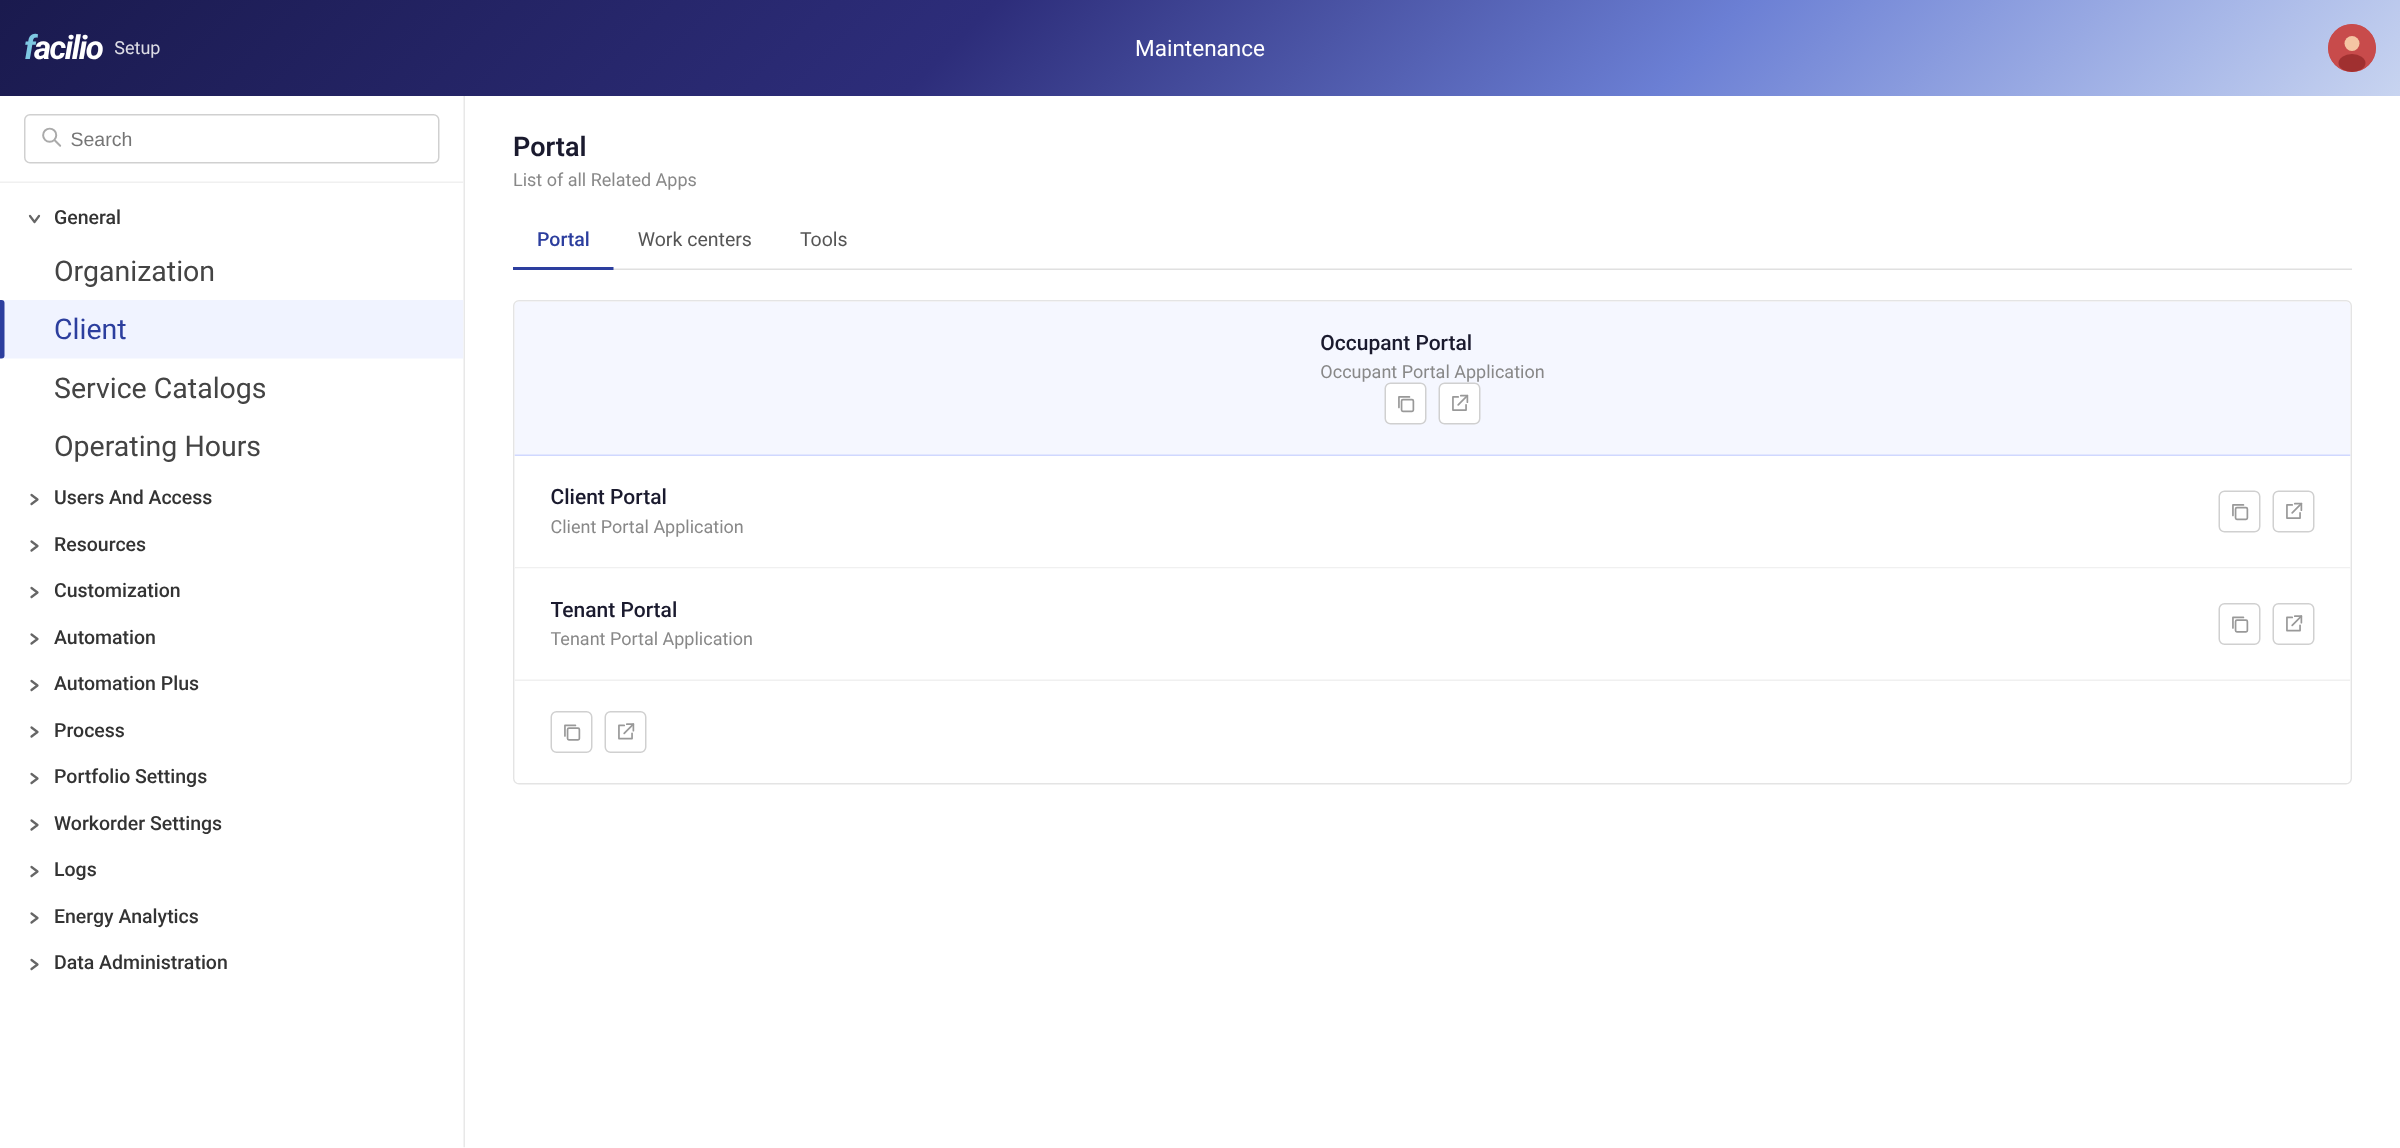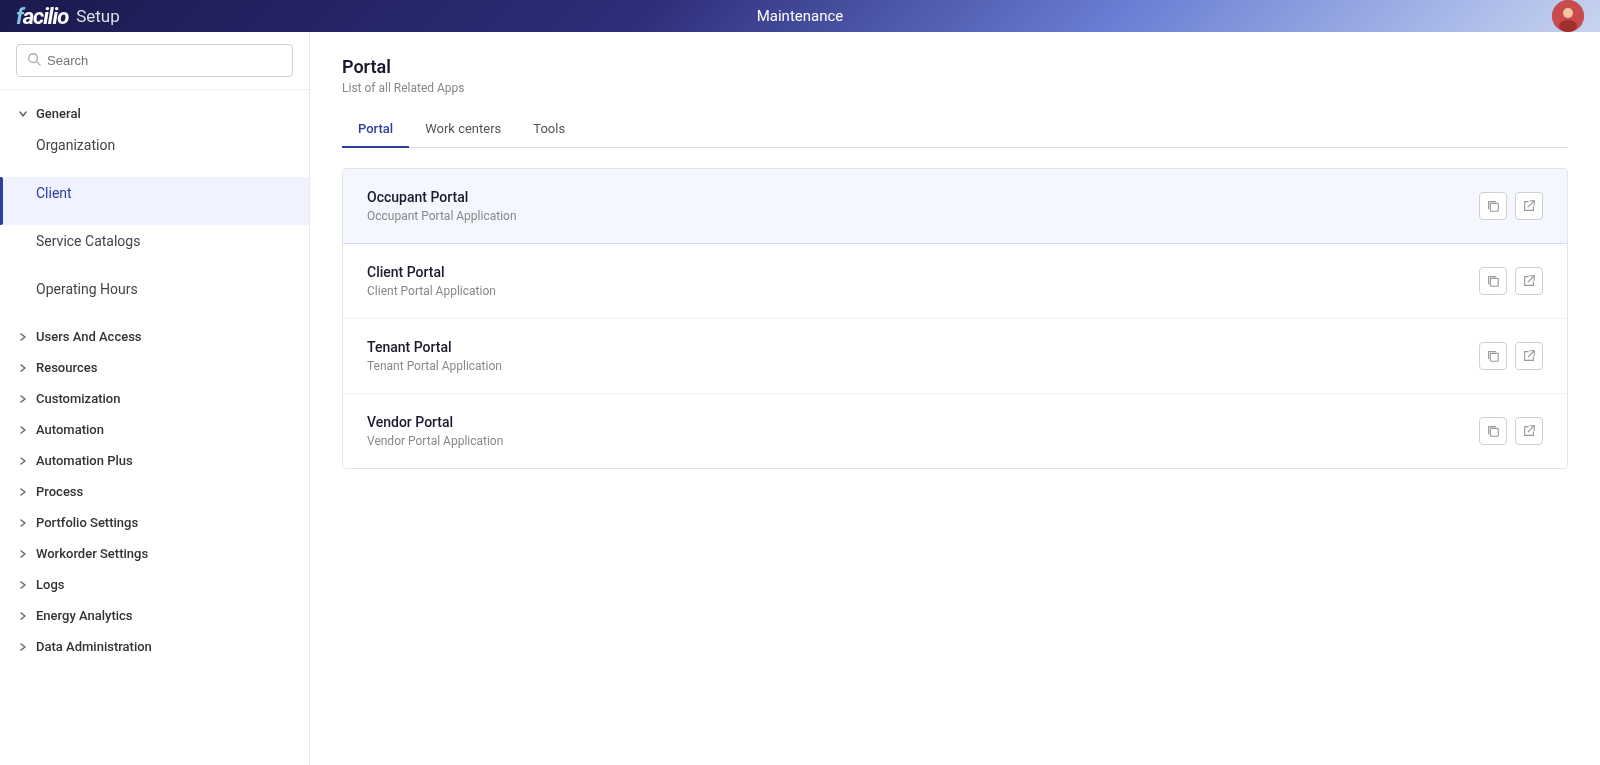--- a/index.html
+++ b/index.html
@@ -1,20 +1,20 @@
 <!DOCTYPE html>
 <html><head>
   <meta charset="utf-8">
   <style>
     * { box-sizing: border-box; margin: 0; padding: 0; }
     body { font-family: -apple-system, BlinkMacSystemFont, 'Segoe UI', Roboto, sans-serif; display: flex; flex-direction: column; height: 765px; overflow: hidden; background: #fff; }
 
     
     .topbar {
-      height: 32px;
+      height: 64px;
       background: linear-gradient(135deg, #1a1a4e 0%, #2d2d7a 40%, #6b7fd4 70%, #a8b8e8 90%, #c8d4f0 100%);
       display: flex;
       align-items: center;
       justify-content: center;
       position: relative;
       flex-shrink: 0;
     }
     .topbar-brand {
       position: absolute;
       left: 16px;
@@ -24,21 +24,21 @@
     }
     .topbar-logo {
       font-size: 22px;
       font-weight: 700;
       color: #fff;
       font-style: italic;
       letter-spacing: -1px;
     }
     .topbar-logo span { color: #7ec8e3; }
     .topbar-setup {
-      font-size: 17px;
+      font-size: 12px;
       color: rgba(255,255,255,0.85);
       font-weight: 400;
     }
     .topbar-title {
       font-size: 15px;
       color: #fff;
       font-weight: 400;
     }
     .topbar-avatar {
       position: absolute;
@@ -115,22 +115,22 @@
       align-items: center;
       justify-content: center;
       color: #666;
     }
     .nav-group-header.expanded .chevron {
       transform: rotate(90deg);
     }
 
     .nav-group-children { }
     .nav-child-item {
-      padding: 8px 16px 24px 36px;
-      font-size: 14px;
+      padding: 8px 16px 8px 36px;
+      font-size: 19px;
       color: #444;
       cursor: pointer;
       position: relative;
     }
     .nav-child-item.active {
       color: #2c3e9e;
       background: #f0f3ff;
     }
     .nav-child-item.active::before {
       content: '';
@@ -192,20 +192,21 @@
       margin-bottom: 4px;
       display: flex;
       align-items: center;
       justify-content: space-between;
       background: #fff;
       cursor: pointer;
     }
     .portal-card.selected {
       border-color: #3d5af1;
       background: #f5f7ff;
+      flex-direction: column;
     }
     .portal-card + .portal-card { margin-top: 0; }
 
     .portal-card-info { flex: 1; }
     .portal-card-name {
       font-size: 14px;
       font-weight: 500;
       color: #1a1a2e;
       margin-bottom: 4px;
     }
@@ -483,24 +484,20 @@
             <div class="portal-card-icon-btn">
               <svg width="14" height="14" viewBox="0 0 16 16" fill="none">
                 <path d="M7 3H3v10h10V9" stroke="#999" stroke-width="1.3" stroke-linecap="round" stroke-linejoin="round"></path>
                 <path d="M9 2h5v5" stroke="#999" stroke-width="1.3" stroke-linecap="round" stroke-linejoin="round"></path>
                 <line x1="14" y1="2" x2="7" y2="9" stroke="#999" stroke-width="1.3" stroke-linecap="round"></line>
               </svg>
             </div>
           </div>
         </div>
         <div class="portal-card">
-          <div class="portal-card-info">
-            <div class="portal-card-name">Vendor Portal</div>
-            <div class="portal-card-desc">Vendor Portal Application</div>
-          </div>
           <div class="portal-card-actions">
             <div class="portal-card-icon-btn">
               <svg width="14" height="14" viewBox="0 0 16 16" fill="none">
                 <rect x="5" y="5" width="9" height="9" rx="1" stroke="#999" stroke-width="1.3"></rect>
                 <path d="M3 11V3h8" stroke="#999" stroke-width="1.3" stroke-linecap="round" stroke-linejoin="round"></path>
               </svg>
             </div>
             <div class="portal-card-icon-btn">
               <svg width="14" height="14" viewBox="0 0 16 16" fill="none">
                 <path d="M7 3H3v10h10V9" stroke="#999" stroke-width="1.3" stroke-linecap="round" stroke-linejoin="round"></path>

